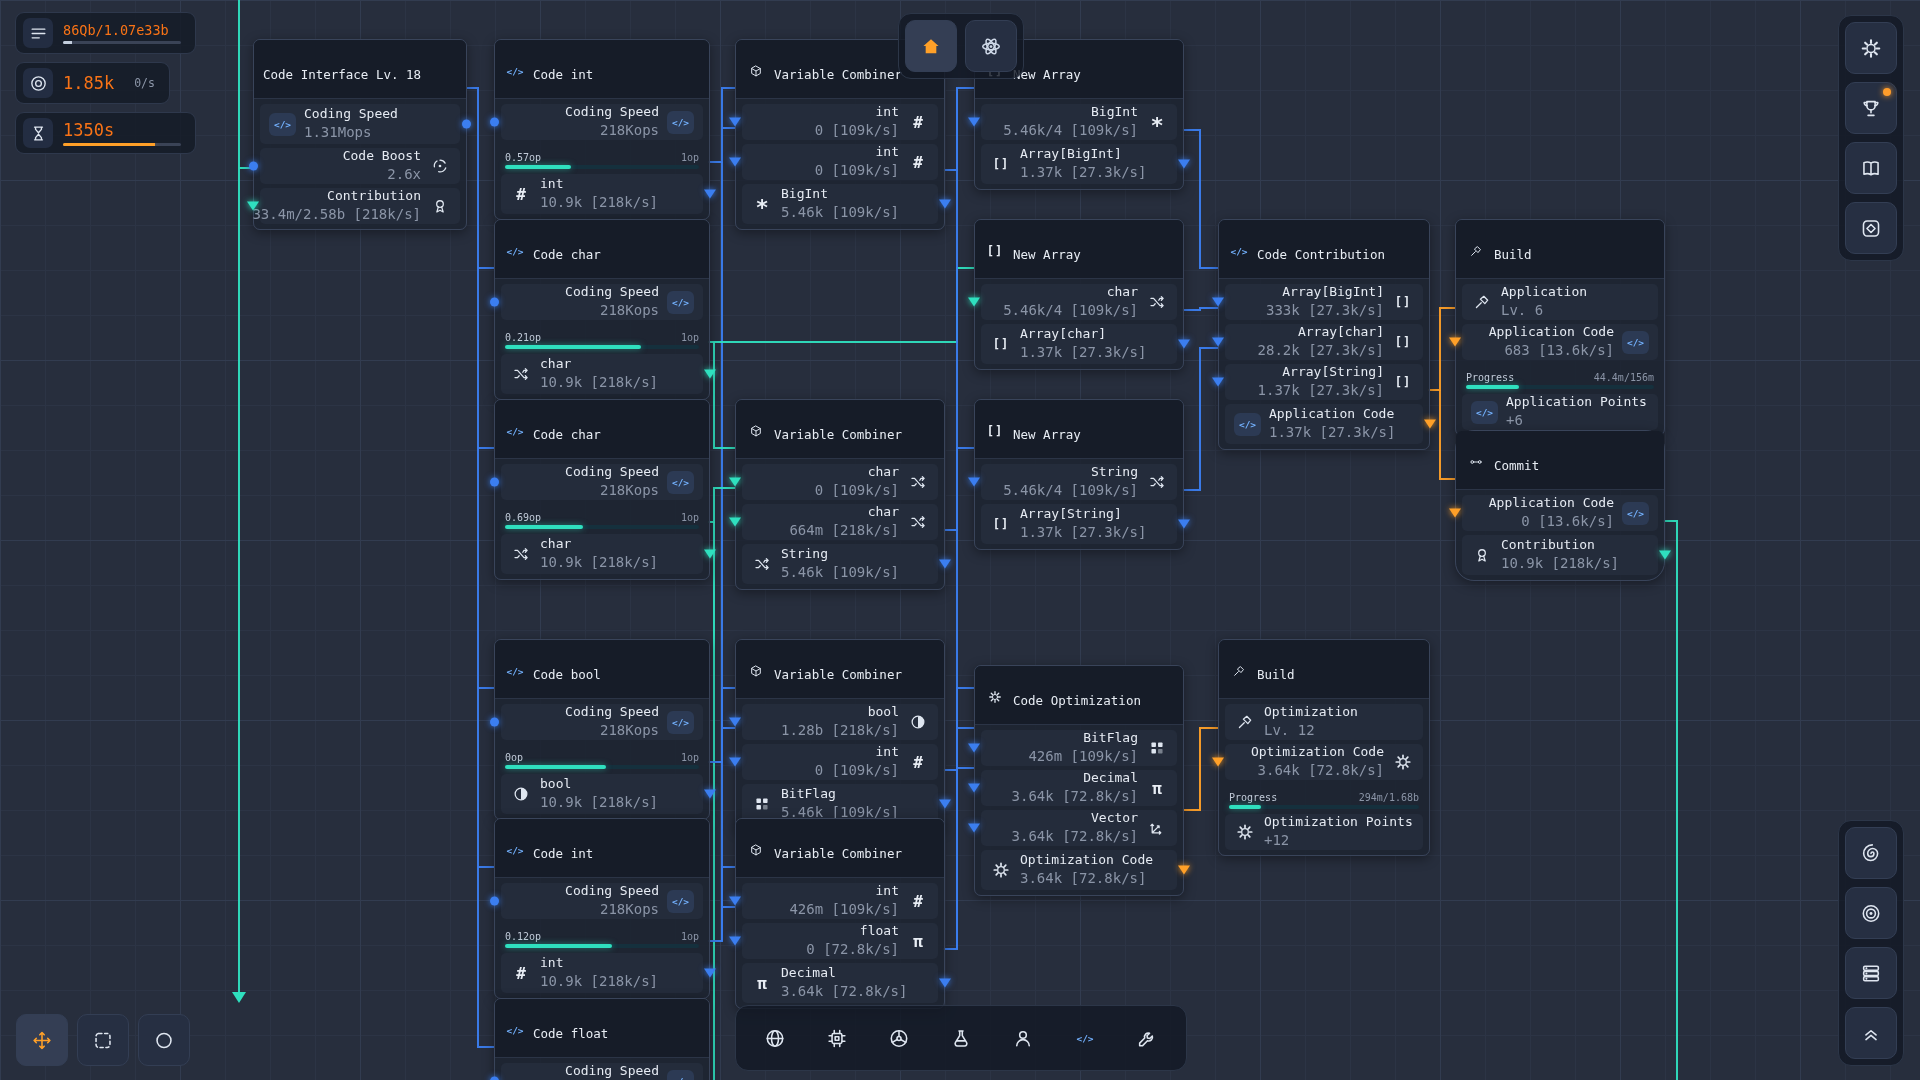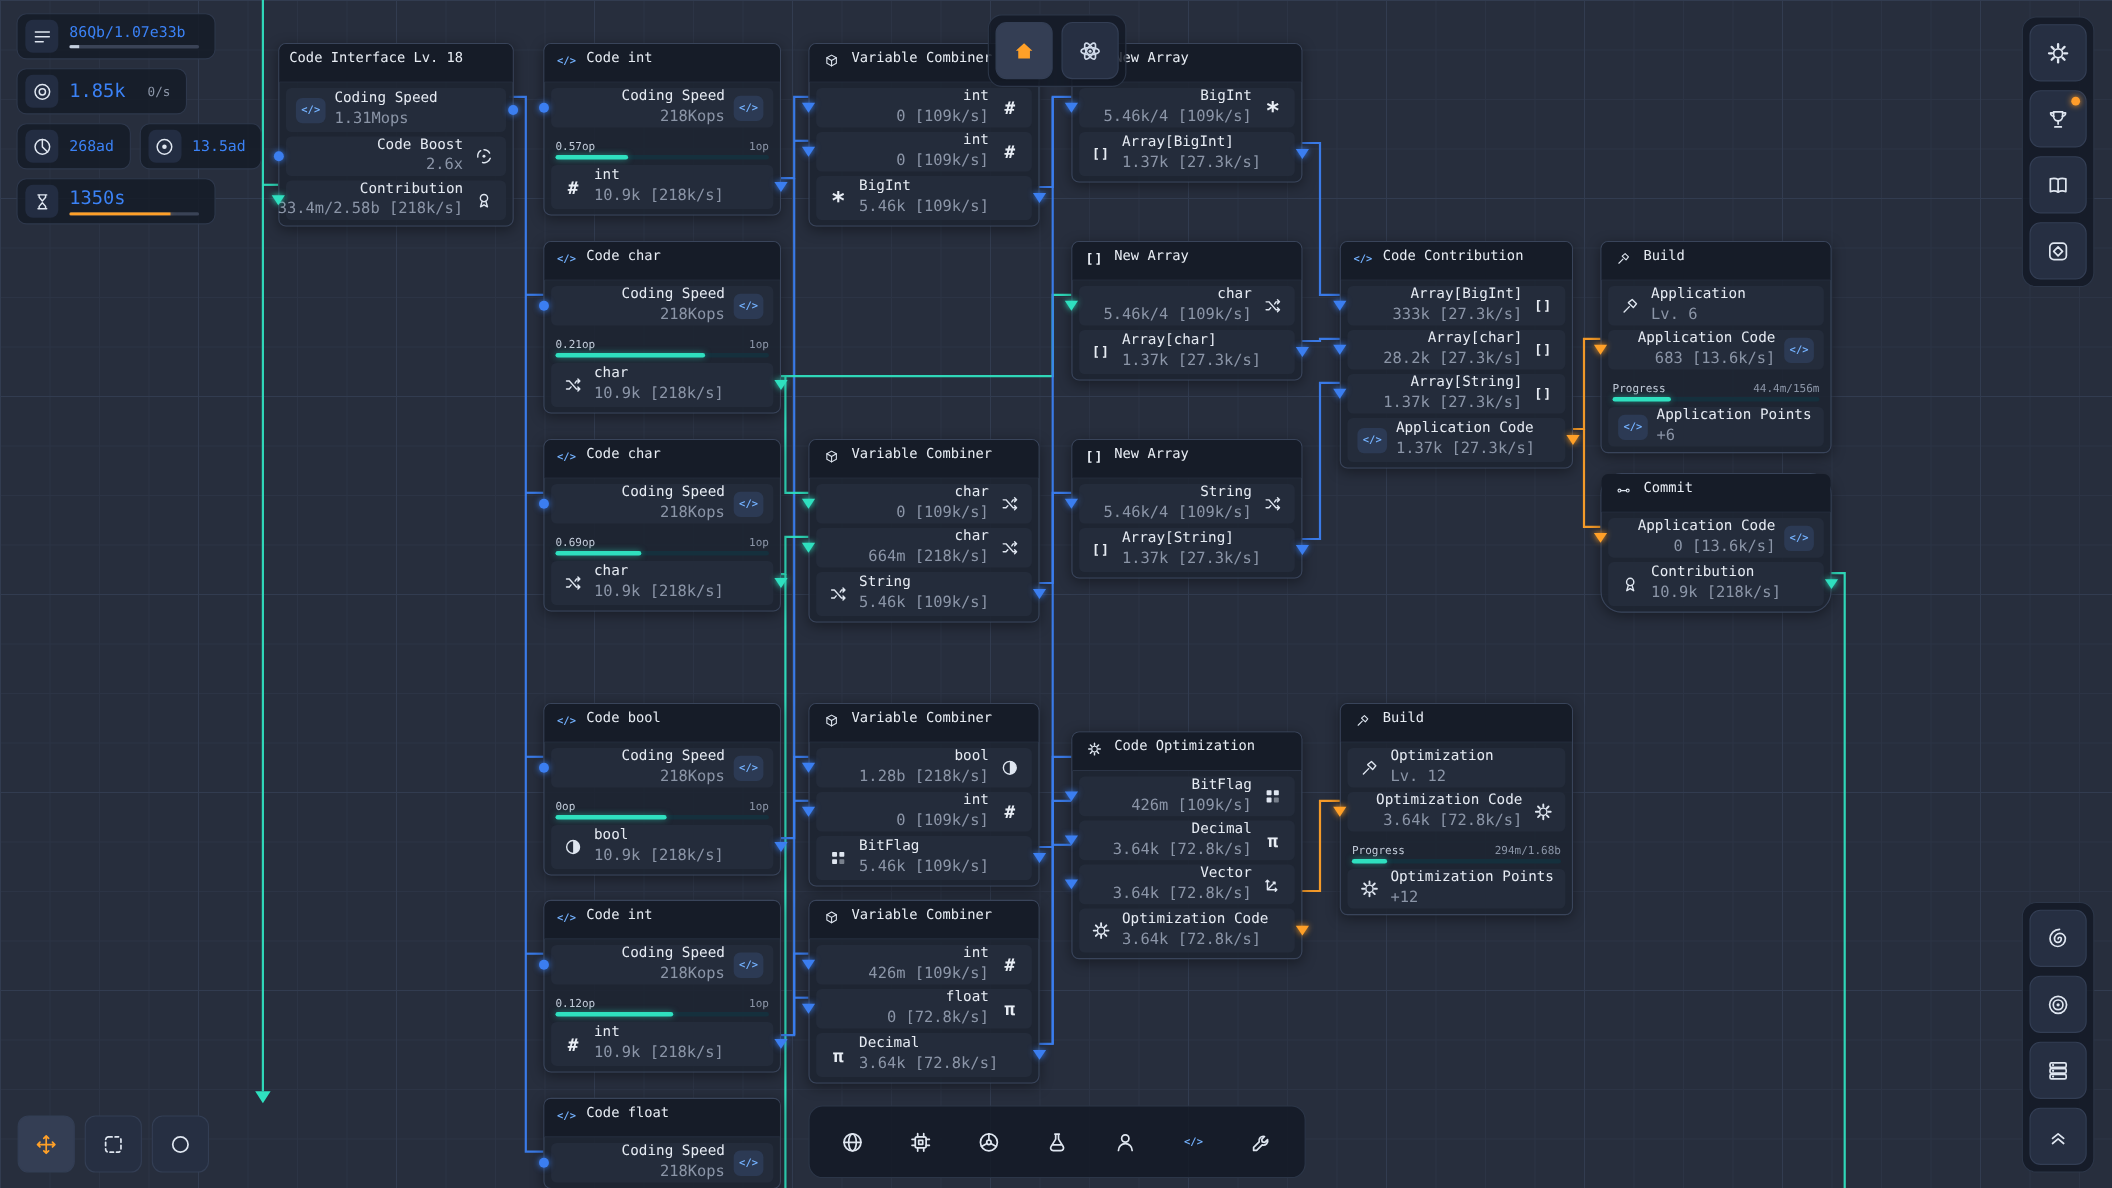--- a/index.html
+++ b/index.html
@@ -9,21 +9,21 @@
       linear-gradient(#323c50 1px, transparent 1px),
       linear-gradient(90deg,#323c50 1px, transparent 1px),
       linear-gradient(#2c3445 1px, transparent 1px),
       linear-gradient(90deg,#2c3445 1px, transparent 1px);
     background-size:180px 180px,180px 180px,45px 45px,45px 45px;}
   #wires{position:absolute;inset:0;pointer-events:none;}
   #wires polyline{fill:none;stroke-width:2;opacity:.95;}
   #nodes{position:absolute;inset:0;}
   .node{position:absolute;background:rgba(30,37,50,.94);border:1px solid #39445a;border-radius:7px;
     box-shadow:0 3px 12px rgba(0,0,0,.38);}
-  .nhead{height:26px;display:flex;align-items:flex-start;gap:7px;padding:4px 9px;background:#161c28;
+  .nhead{height:26px;display:flex;align-items:flex-end;gap:7px;padding:16px 9px;background:#161c28;
     border-bottom:1px solid #2b3446;border-radius:6px 6px 0 0;cursor:move;}
   .ntitle{font-size:12.5px;color:#e8edf4;white-space:nowrap;}
   .hic{color:#8fb6e8;}
   .nrows{padding:5px 6px;display:flex;flex-direction:column;gap:4px;}
   .row{position:relative;display:flex;align-items:center;gap:8px;height:36px;padding:0 9px;
     background:#242c3b;border-radius:5px;}
   .row.out{height:40px;}
   .row.r{justify-content:flex-end;}
   .row.r .tc{align-items:flex-end;text-align:right;}
   .tc{display:flex;flex-direction:column;line-height:1.3;}
@@ -51,21 +51,21 @@
   .p-tri.left{left:-13px}.p-tri.right{right:-13px}
   
   #resources{position:absolute;left:15px;top:12px;display:flex;flex-direction:column;gap:8px;z-index:20;}
   .resrow{display:flex;gap:8px;}
   .pill{display:flex;align-items:center;gap:10px;background:rgba(22,28,40,.88);border:1px solid #2e384c;
     border-radius:9px;padding:5px 14px 5px 7px;width:fit-content;}
   .res-ic{width:30px;height:30px;border-radius:7px;background:#232d42;color:#5fa8ff;display:flex;
     align-items:center;justify-content:center;flex:0 0 auto;}
   .res-ic svg{width:19px;height:19px;}
   .res-main{display:flex;flex-direction:column;gap:3px;}
-  .res-val{font-size:17px;color:#3b82f6;}
+  .res-val{font-size:17px;color:#f97316;}
   .res-val.small{font-size:13.5px;}
   .res-rate{font-size:11.5px;color:#8b95a7;margin-left:10px;}
   .res-bar{width:118px;height:3px;background:#3a4356;border-radius:2px;overflow:hidden;}
   .res-bar div{height:100%;}
   
   .panel{position:absolute;background:rgba(18,24,36,.82);border:1px solid #2c3648;border-radius:13px;
     display:flex;gap:8px;padding:6px;z-index:30;}
   .btn{width:50px;height:50px;border-radius:10px;background:#262f42;border:1px solid #333e54;
     display:flex;align-items:center;justify-content:center;color:#cdd6e4;cursor:pointer;position:relative;}
   .btn svg{width:25px;height:25px;}
@@ -939,48 +939,20 @@
           </span>
         </span>
         <div class="res-main">
           <span class="res-val">1.85k</span>
         </div>
         <span class="res-rate">0/s</span>
       </div>
     </div>
     <div class="resrow">
       <div class="pill">
-        <span class="res-ic">
-          <span class="icon">
-            <svg viewBox="0 0 24 24" fill="none" stroke="currentColor" stroke-width="1.7" stroke-linecap="round" stroke-linejoin="round">
-              <circle cx="12" cy="12" r="8.4"></circle>
-              <path d="M12 3.6V12l6 5.9"></path>
-            </svg>
-          </span>
-        </span>
-        <div class="res-main">
-          <span class="res-val small">268ad</span>
-        </div>
-      </div>
-      <div class="pill">
-        <span class="res-ic">
-          <span class="icon">
-            <svg viewBox="0 0 24 24" fill="none" stroke="currentColor" stroke-width="1.7" stroke-linecap="round" stroke-linejoin="round">
-              <circle cx="12" cy="12" r="8.4"></circle>
-              <circle cx="12" cy="12" r="2.6" fill="currentColor" stroke="none"></circle>
-            </svg>
-          </span>
-        </span>
-        <div class="res-main">
-          <span class="res-val small">13.5ad</span>
-        </div>
-      </div>
-    </div>
-    <div class="resrow">
-      <div class="pill">
         <span class="res-ic" style="color: rgb(232, 237, 244);">
           <span class="icon">
             <svg viewBox="0 0 24 24" fill="none" stroke="currentColor" stroke-width="1.7" stroke-linecap="round" stroke-linejoin="round">
               <path d="M7 4h10M7 20h10M8.3 4v2.8L12 11l3.7-4.2V4M8.3 20v-2.8L12 13l3.7 4.2V20"></path>
             </svg>
           </span>
         </span>
         <div class="res-main">
           <span class="res-val">1350s</span>
           <div class="res-bar">

